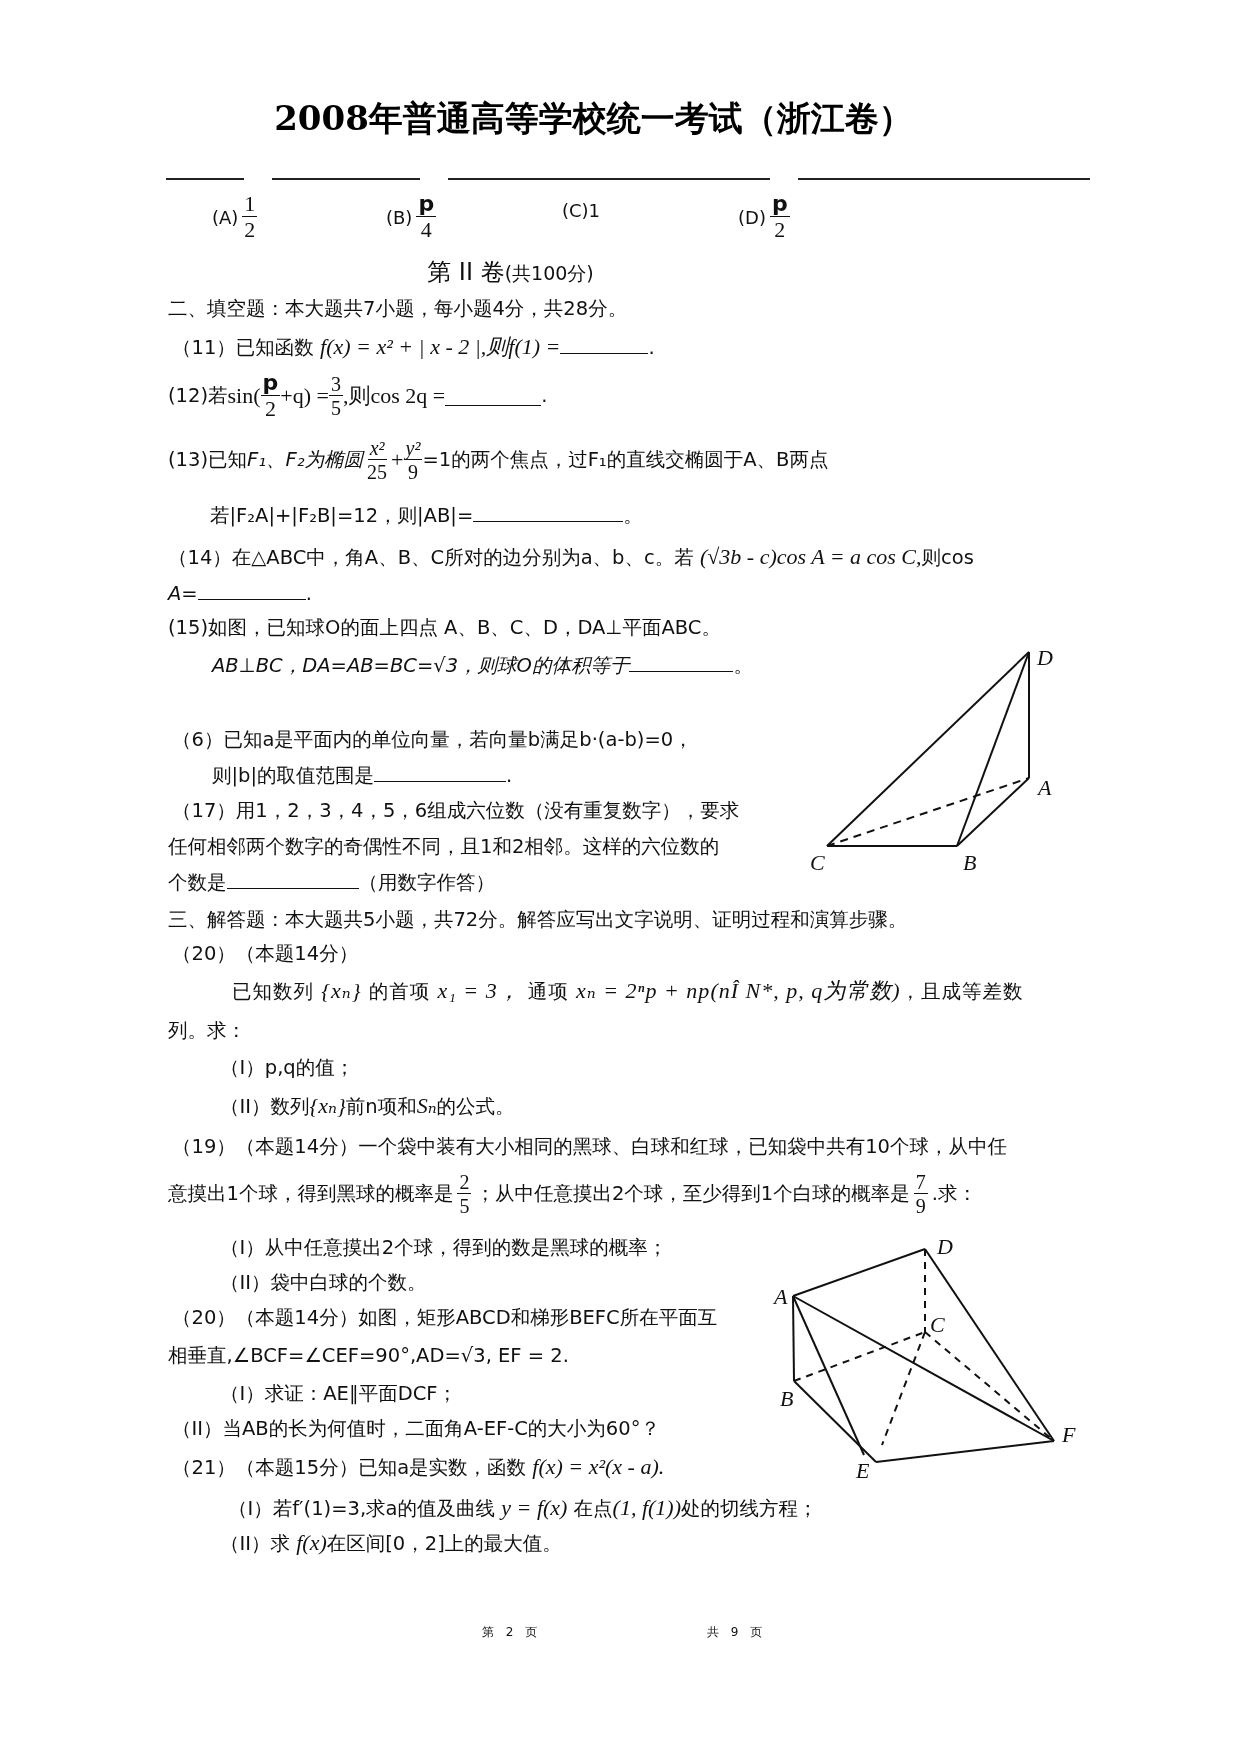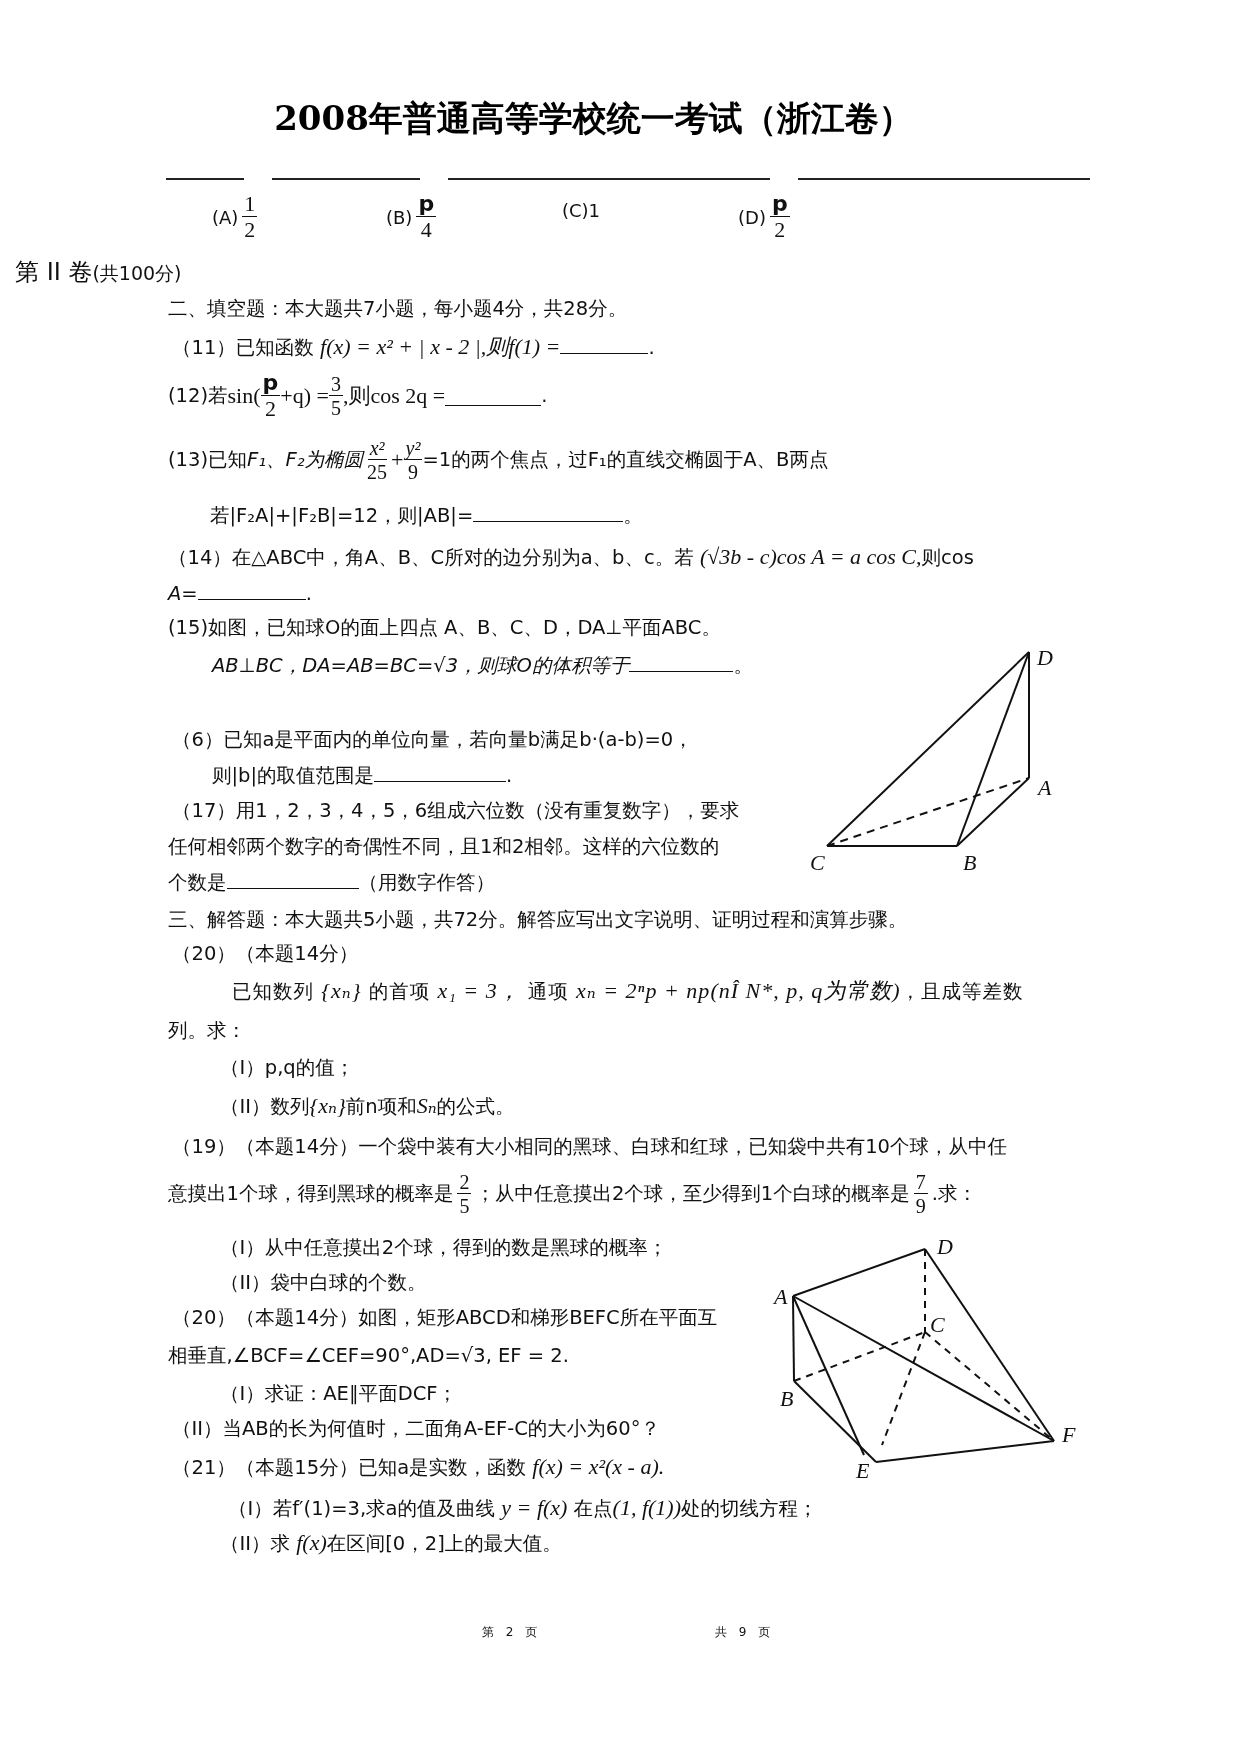--- a/index.html
+++ b/index.html
@@ -12,21 +12,21 @@
   .opt { font-size:18px; top:193px; display:flex; align-items:center; gap:4px; }
   .frac { display:inline-flex; flex-direction:column; align-items:center; line-height:1; font-family:"Liberation Serif","DejaVu Serif",serif; font-size:22px; }
   .frac .num { padding:0 2px 1px; border-bottom:1.5px solid #111; }
   .frac .den { padding-top:2px; }
   .frac.sm { font-size:20px; }
   .line { font-size:19.5px; line-height:1; }
   .math { font-family:"Liberation Serif","DejaVu Serif",serif; font-style:italic; font-size:22px;margin-top:8px; }
   .mathr { font-family:"Liberation Serif","DejaVu Serif",serif; font-size:22px; }
   .blank { display:inline-block; border-bottom:1.5px solid #111; vertical-align:baseline; height:1px; }
   .it { font-style:italic; }
-  .sec2 { left:15px; width:1021px; text-align:left; top:256px; font-size:24px; }
+  .sec2 { left:0; width:1021px; text-align:center; top:256px; font-size:24px; }
   .sec2 small { font-size:19px; }
   .footer { top:1624px; font-size:12px; letter-spacing:4px; }
   svg.fig { position:absolute; }
 </style>
 </head>
 <body>
 
 <div class="abs title">2008年普通高等学校统一考试（浙江卷）</div>
 
 <div class="rule" style="left:166px;width:78px;"></div>
@@ -229,13 +229,13 @@
   <span>（I）若f′(1)=3,求a的值及曲线</span>
   <span class="math">y = f(x)</span>
   <span>在点</span><span class="math">(1, f(1))</span><span>处的切线方程；</span>
 </div>
 <div class="abs line" style="left:220px;top:1532px;">
   <span>（II）求</span>
   <span class="math">f(x)</span><span>在区间[0，2]上的最大值。</span>
 </div>
 
 <div class="abs footer" style="left:482px;">第 2 页</div>
-<div class="abs footer" style="left:707px;margin-left:8px;">共 9 页</div>
+<div class="abs footer" style="left:707px;">共 9 页</div>
 
 </body></html>

